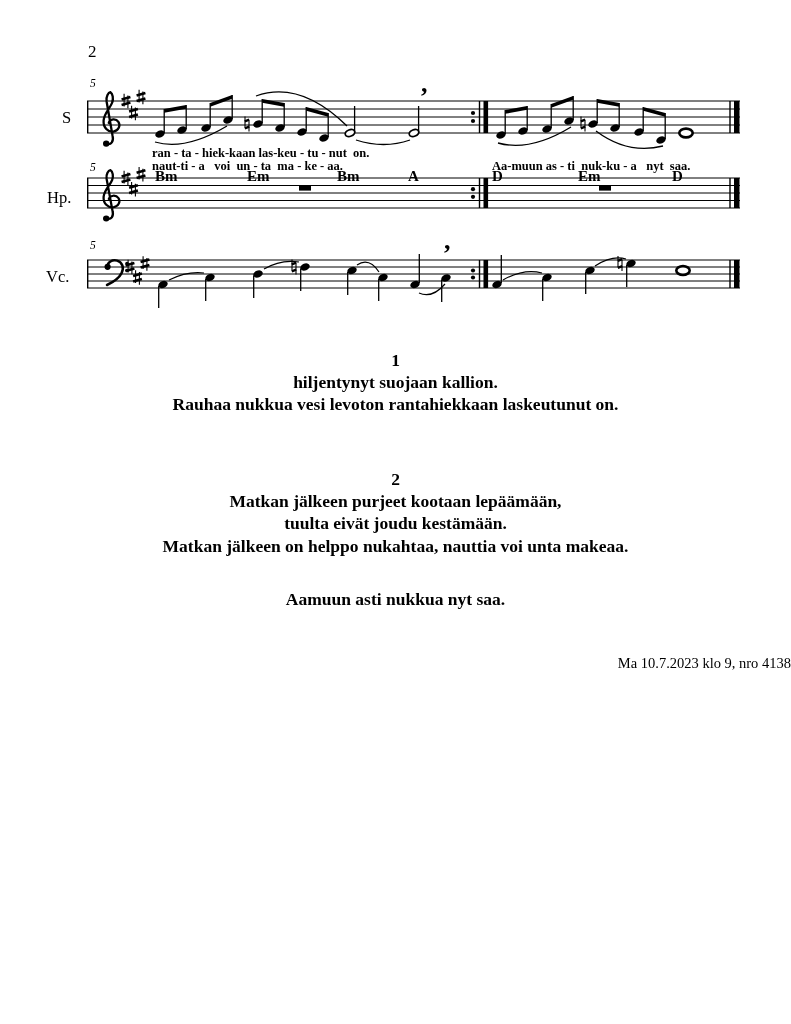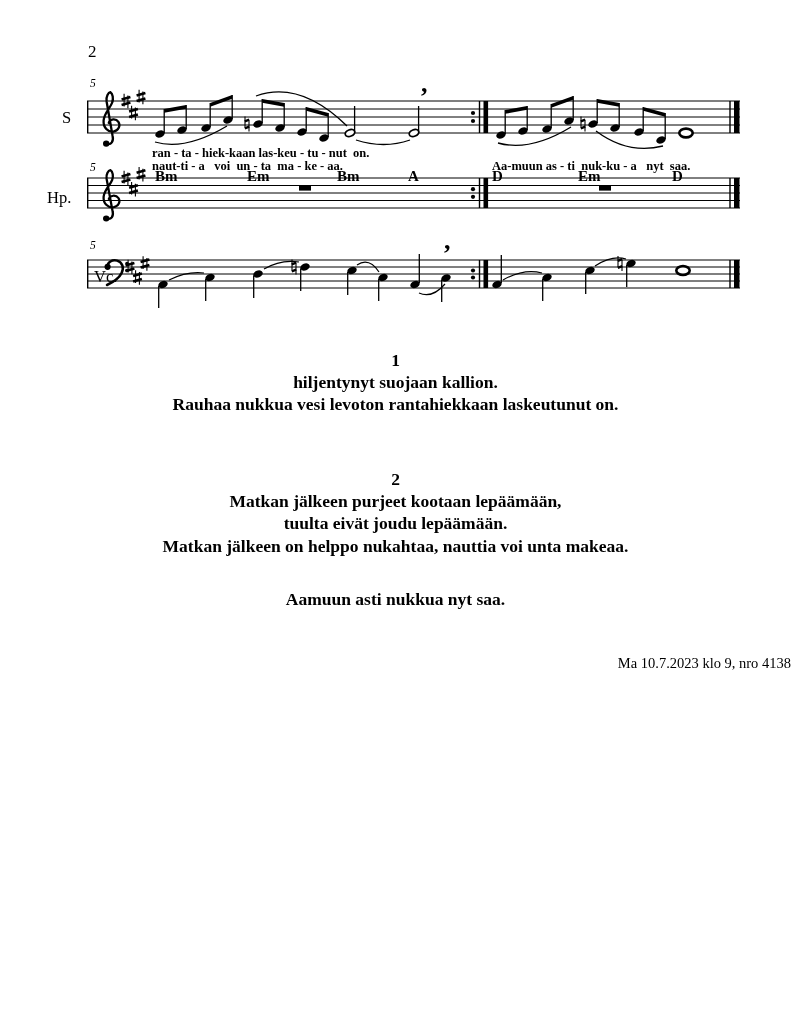--- a/index.html
+++ b/index.html
@@ -6,21 +6,21 @@
   .page{
     position:relative;width:791px;height:1024px;background:#ffffff;
     font-family:"Liberation Serif",serif;color:#000;overflow:hidden;margin:0 auto;
   }
   .abs{position:absolute;}
   .page-number{left:88px;top:42px;font-size:17px;}
   .score-svg{left:0;top:0;}
   .inst-label{font-size:16.5px;}
   .inst-s{left:62px;top:108px;}
   .inst-hp{left:47px;top:188px;}
-  .inst-vc{left:46px;top:267px;margin-left:48px;}
+  .inst-vc{left:46px;top:267px;}
   .mnum{font-size:11.5px;font-style:italic;}
   .mnum-s{left:90px;top:77px;}
   .mnum-hp{left:90px;top:161px;}
   .mnum-vc{left:90px;top:239px;}
   .lyric{font-size:12.5px;font-weight:bold;white-space:pre;letter-spacing:0px;}
   .lyr1{left:152px;top:146px;}
   .lyr2{left:152px;top:159px;text-align:right;}
   .lyr3{left:492px;top:159px;text-align:right;}
   .chord{font-size:15px;font-weight:bold;white-space:pre;top:168px;}
   .verse-num{font-size:17.5px;font-weight:bold;line-height:22.2px;}
@@ -284,21 +284,21 @@
 
   <div class="block v1">
     <div class="verse-num">1</div>
     <div class="verse-line">hiljentynyt suojaan kallion.</div>
     <div class="verse-line">Rauhaa nukkua vesi levoton rantahiekkaan laskeutunut on.</div>
   </div>
 
   <div class="block v2">
     <div class="verse-num">2</div>
     <div class="verse-line">Matkan jälkeen purjeet kootaan lepäämään,</div>
-    <div class="verse-line">tuulta eivät joudu lepäämään.</div>
+    <div class="verse-line">tuulta eivät joudu kestämään.</div>
     <div class="verse-line">Matkan jälkeen on helppo nukahtaa, nauttia voi unta makeaa.</div>
   </div>
 
   <div class="block coda verse-line" style="position:absolute;">Aamuun asti nukkua nyt saa.</div>
 
   <div class="block footer-line" style="position:absolute;text-align:right;">Ma 10.7.2023 klo 9, nro 4138</div>
 
 </div>
 
 </body></html>

